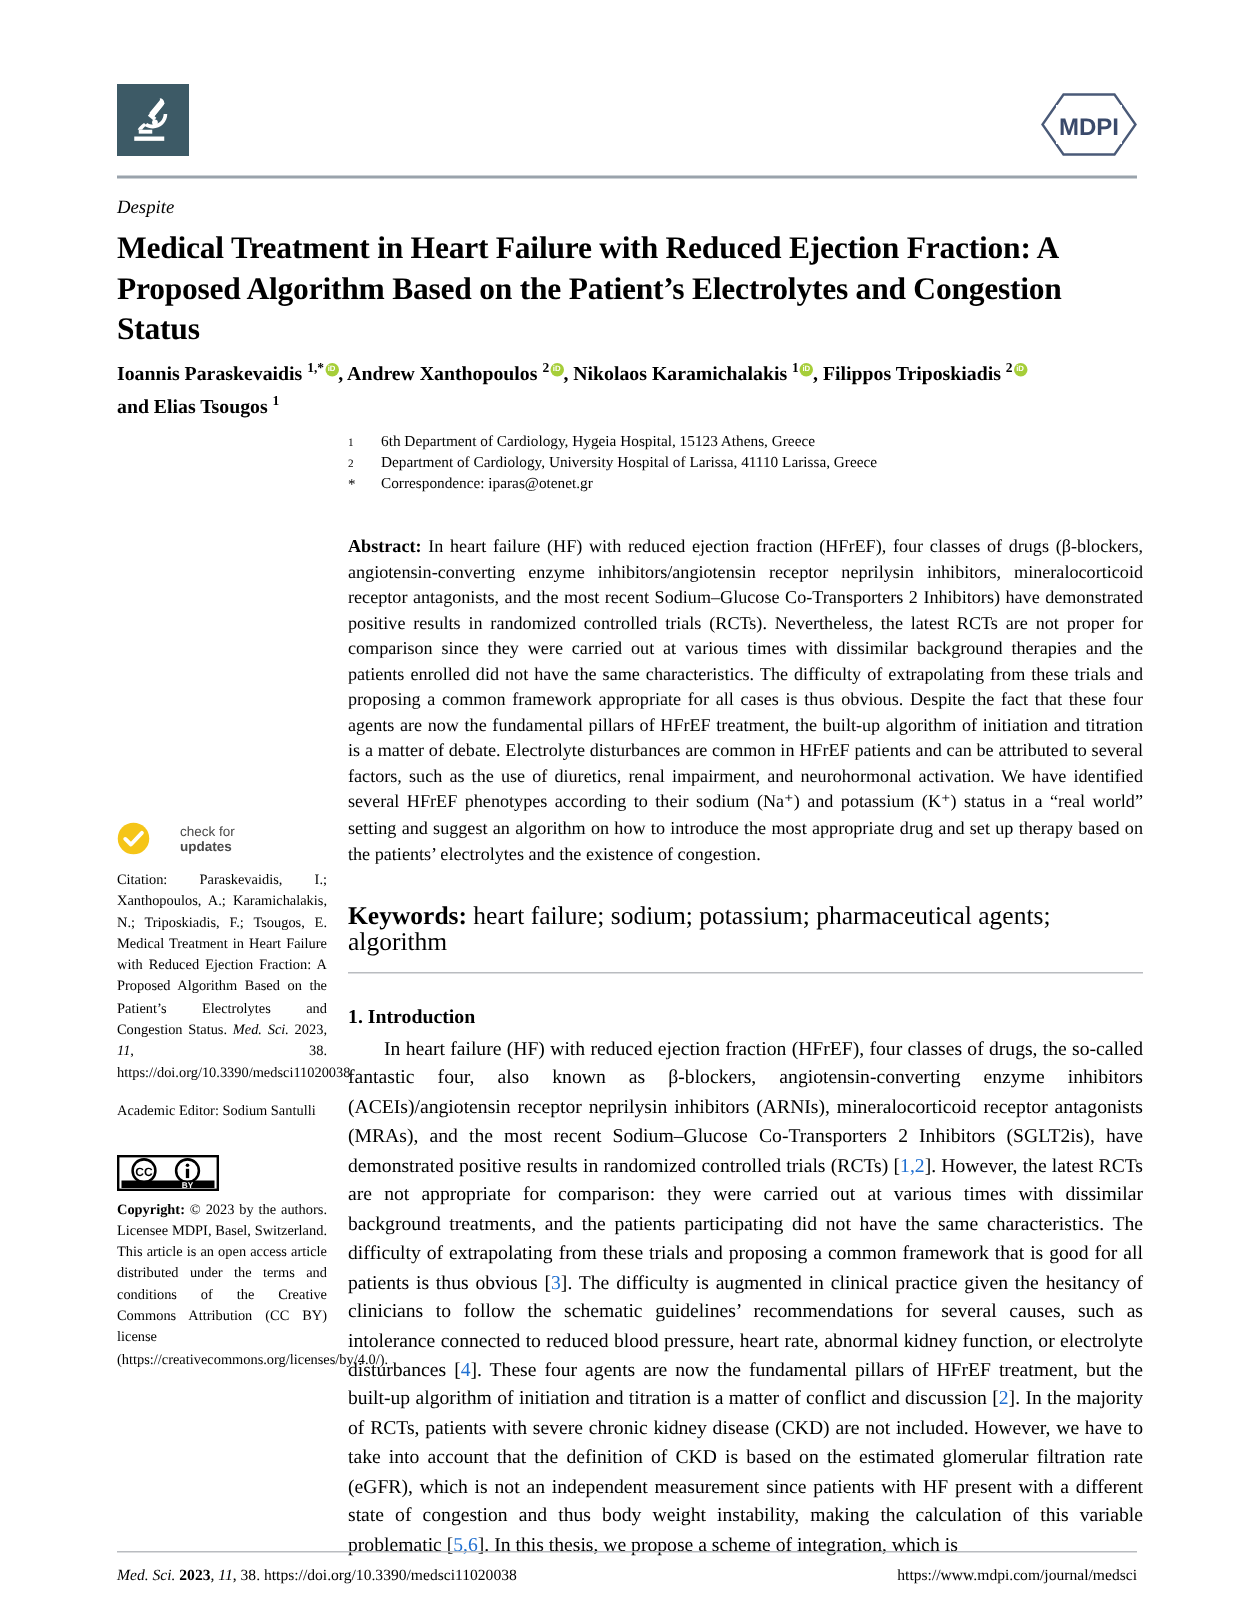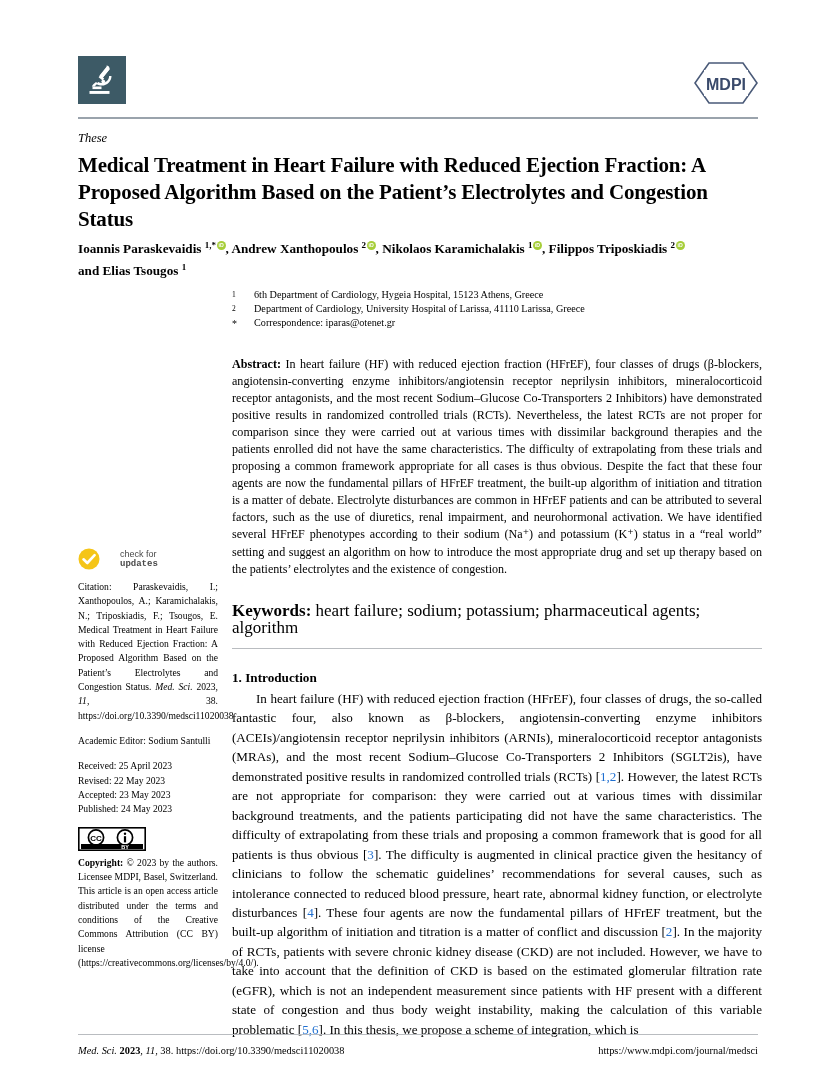--- a/index.html
+++ b/index.html
@@ -219,21 +219,21 @@
     flex: none;
   }
   .check-text {
     font-family: "Liberation Sans", sans-serif;
     font-size: 9px;
     line-height: 10px;
     font-weight: bold;
     color: #4a4a4a;
   }
   .check-text .t1 { font-weight: normal; display:block; }
-  .check-text .t2 { font-weight: bold; display:block;font-family:Liberation Mono, monospace; }
+  .check-text .t2 { font-weight: bold; display:block; }
 
   .cite-block { text-align: justify; }
   .cite-block b { font-weight: normal; }
   .cite-block i { font-style: italic; }
   .sb-gap { height: 11px; }
   .sb-para { margin: 0; }
   .sb-dates div { }
 
   .cc-badge {
     margin-top: 6px;
@@ -294,21 +294,21 @@
     <div class="mdpi-logo">
       <svg width="68" height="46" viewBox="0 0 68 46" aria-hidden="true">
         <polygon points="17,3 51,3 65,23 51,43 17,43 3,23" fill="none" stroke="#4a5a78" stroke-width="1.6"></polygon>
         <rect x="12" y="10" width="44" height="26" fill="#ffffff"></rect>
         <text x="34" y="30" text-anchor="middle" font-family="Liberation Sans, sans-serif" font-size="16" font-weight="bold" fill="#3a4a6b">MDPI</text>
       </svg>
     </div>
   </div>
   <div class="header-rule"></div>
 
-  <div class="article-type">These</div>
+  <div class="article-type">Despite</div>
   <h1 class="title">Medical Treatment in Heart Failure with Reduced Ejection Fraction: A Proposed Algorithm Based on the Patient’s Electrolytes and Congestion Status</h1>
 
   <div class="authors">
     <span>Ioannis Paraskevaidis </span><span class="sup">1,*</span><span class="orcid"></span><span>, Andrew Xanthopoulos </span><span class="sup">2</span><span class="orcid"></span><span>, Nikolaos Karamichalakis </span><span class="sup">1</span><span class="orcid"></span><span>, Filippos Triposkiadis </span><span class="sup">2</span><span class="orcid"></span><br><span>and Elias Tsougos </span><span class="sup">1</span>
   </div>
 
   <div class="affils">
     <div class="affil-row">
       <span class="affil-mark">1</span>
       <span class="affil-text">6th Department of Cardiology, Hygeia Hospital, 15123 Athens, Greece</span>
@@ -354,26 +354,20 @@
 
     <div class="cite-block">
       <b>Citation:</b><span> Paraskevaidis, I.; Xanthopoulos, A.; Karamichalakis, N.; Triposkiadis, F.; Tsougos, E. Medical Treatment in Heart Failure with Reduced Ejection Fraction: A Proposed Algorithm Based on the Patient’s Electrolytes and Congestion Status. </span><i>Med. Sci.</i><b> 2023</b><i>, 11</i><span>, 38.</span>
       <span>https://doi.org/10.3390/medsci11020038</span>
     </div>
 
     <div class="sb-gap"></div>
     <div class="sb-para">Academic Editor: Sodium Santulli</div>
     <div class="sb-gap"></div>
 
-    <div class="sb-dates">
-      <div>Received: 25 April 2023</div>
-      <div>Revised: 22 May 2023</div>
-      <div>Accepted: 23 May 2023</div>
-      <div>Published: 24 May 2023</div>
-    </div>
 
     <div class="sb-gap"></div>
 
     <span class="cc-badge">
       <svg width="68" height="24" viewBox="0 0 68 24" aria-hidden="true">
         <rect x="0.8" y="0.8" width="66.4" height="22.4" fill="#ffffff" stroke="#000" stroke-width="1.6"></rect>
         <rect x="3" y="17" width="62" height="5" fill="#000"></rect>
         <circle cx="18" cy="10.5" r="7.6" fill="none" stroke="#000" stroke-width="1.7"></circle>
         <text x="18" y="14" text-anchor="middle" font-family="Liberation Sans, sans-serif" font-size="8" font-weight="bold" fill="#000">CC</text>
         <circle cx="47" cy="10.5" r="7.6" fill="none" stroke="#000" stroke-width="1.7"></circle>

